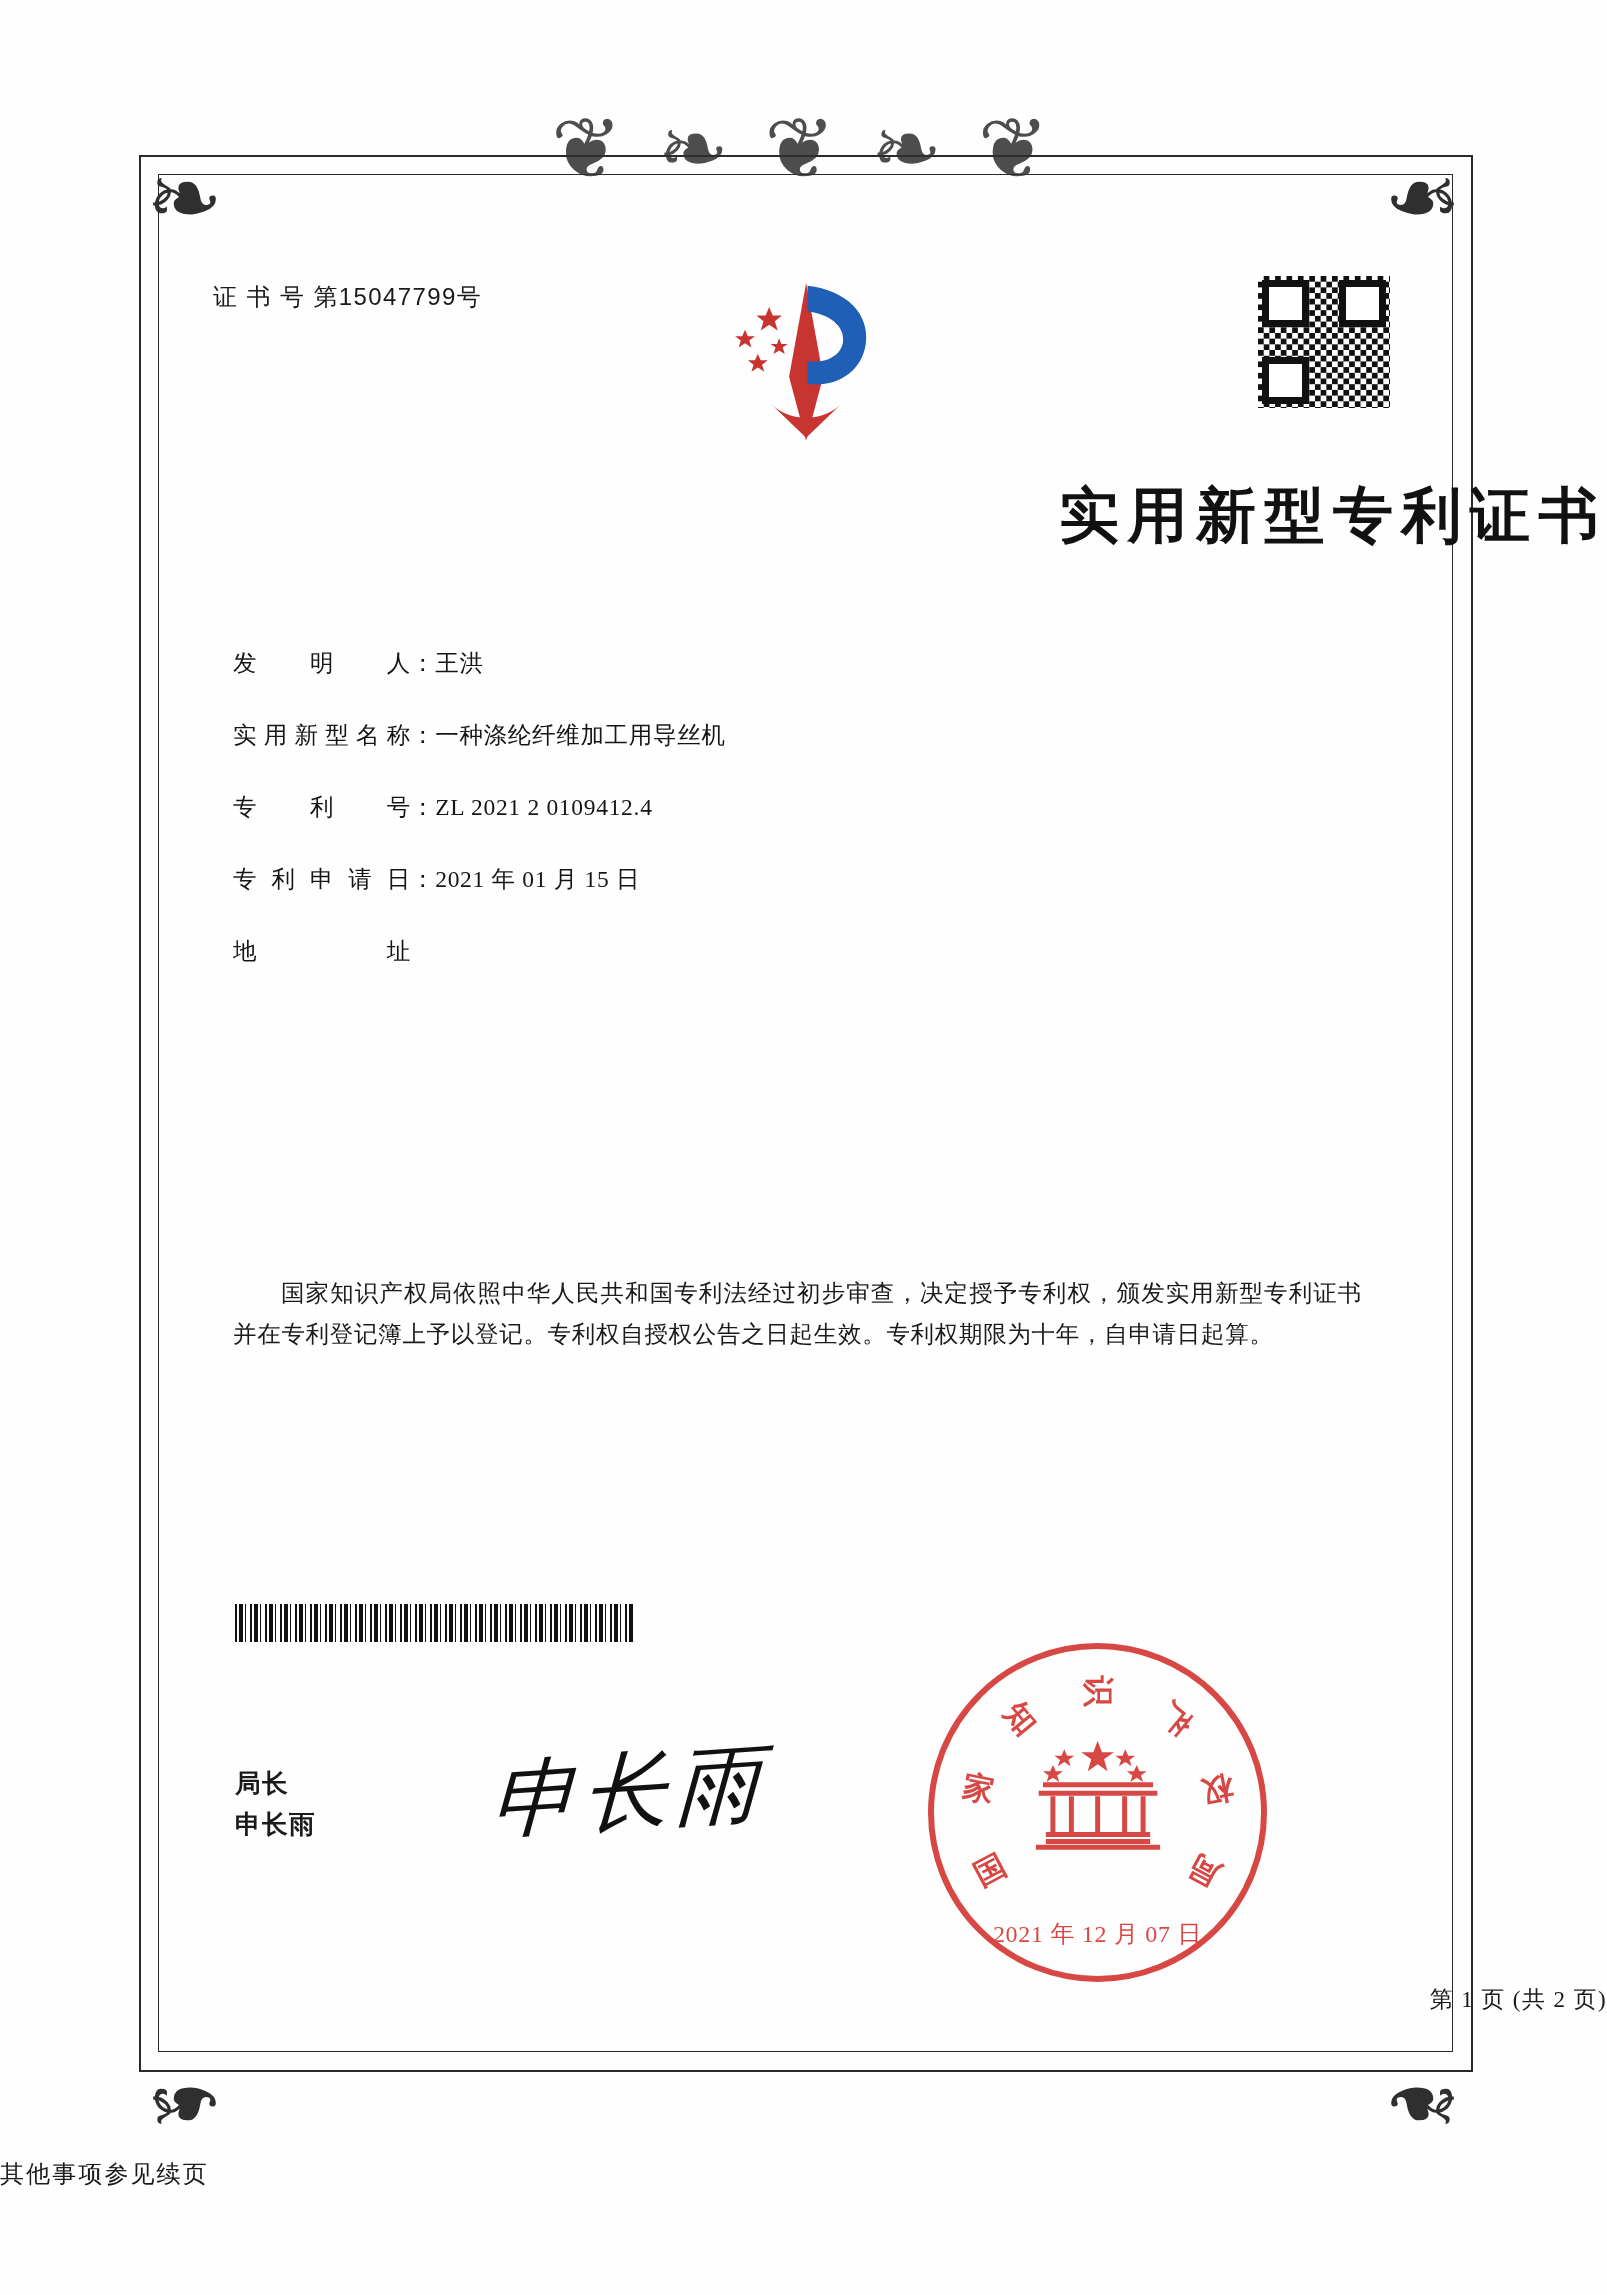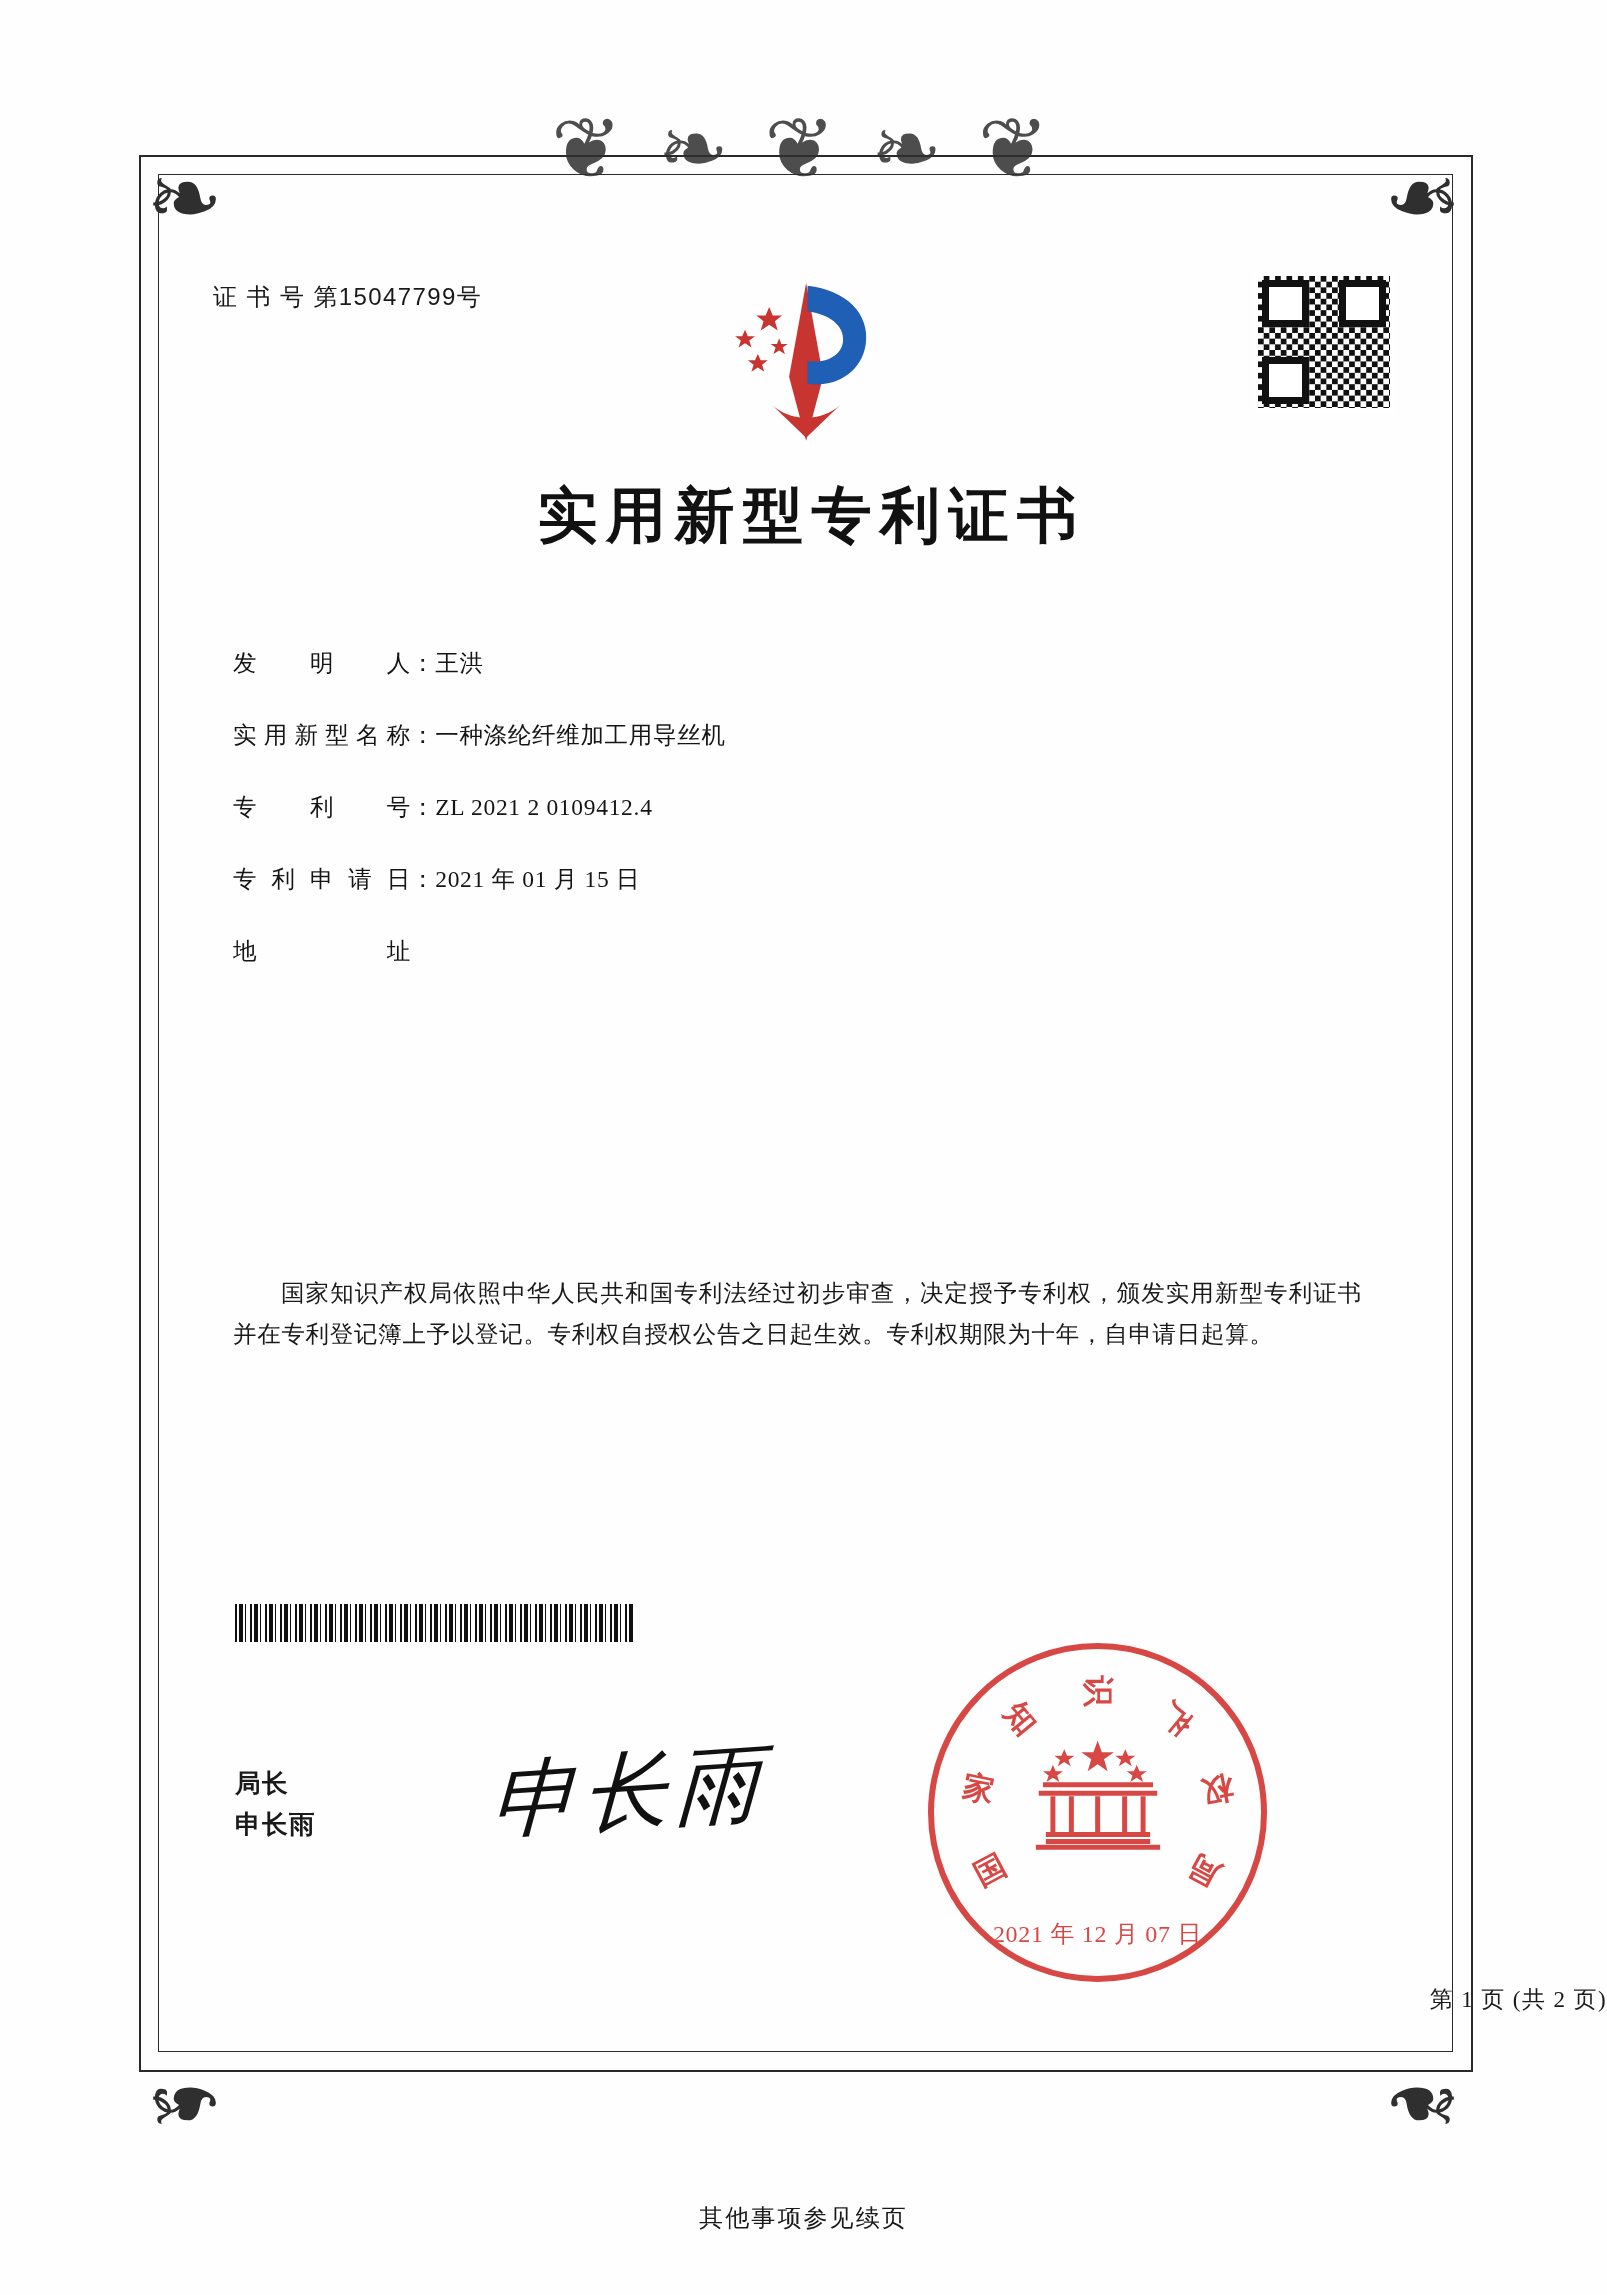--- a/index.html
+++ b/index.html
@@ -111,21 +111,21 @@
     transform: translateX(-50%);
     width: 206px;
     height: 185px;
   }
 
   
   .title {
     position: absolute;
     left: 16px; right: 0;
     top: 476px;
-    text-align: center;
+    text-align: right;
     font-size: 60px;
     font-weight: bold;
     letter-spacing: 8.5px;
     font-family: "DejaVu Serif", "Liberation Serif", serif;
     color: #111;
   }
 
   
   .fields {
     position: absolute;
@@ -261,25 +261,24 @@
     left: 0; right: 0;
     top: 1984px;
     text-align: right;
     font-size: 23px;
     letter-spacing: 1.4px;
   }
   .footer-note {
     position: absolute;
     left: 0; right: 0;
     top: 2158px;
-    text-align: center;
+    text-align: left;
     font-size: 24px;
     letter-spacing: 2.1px;
     color: #1a1a1a;
-    margin-top: 44px;
   }
 </style>
 </head>
 <body>
 
 <div class="page">
 
   <div class="frame-outer"></div>
   <div class="frame-inner"></div>
 

